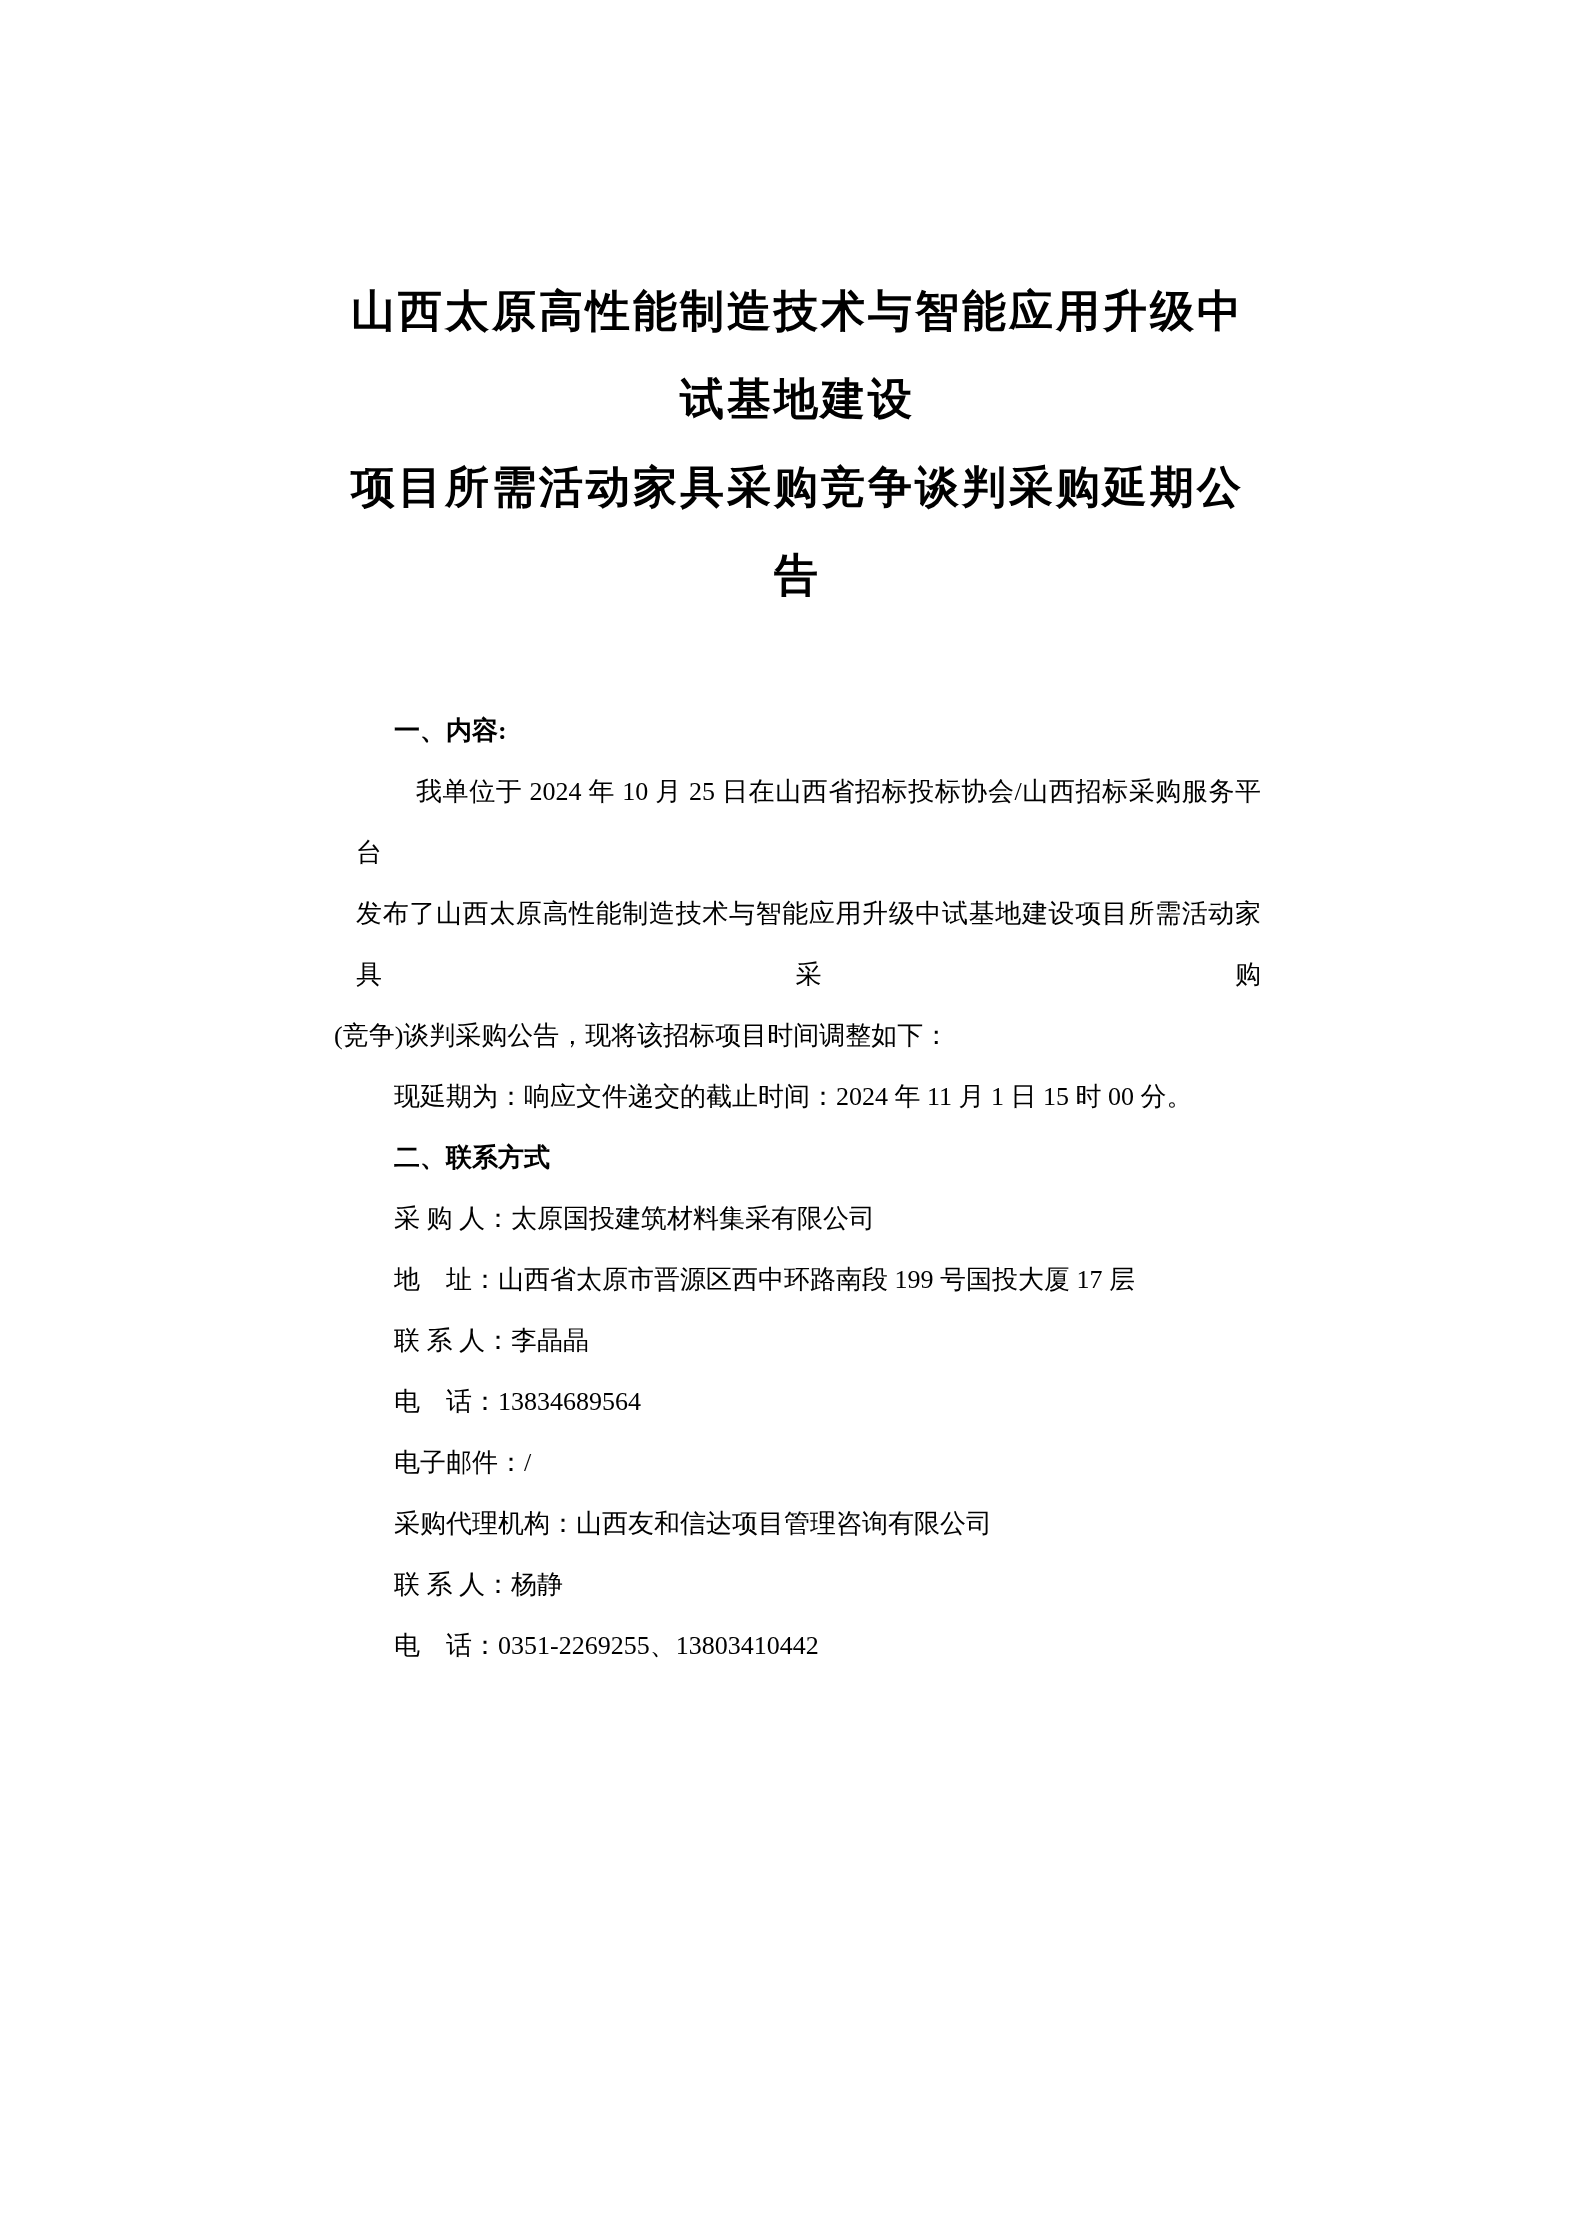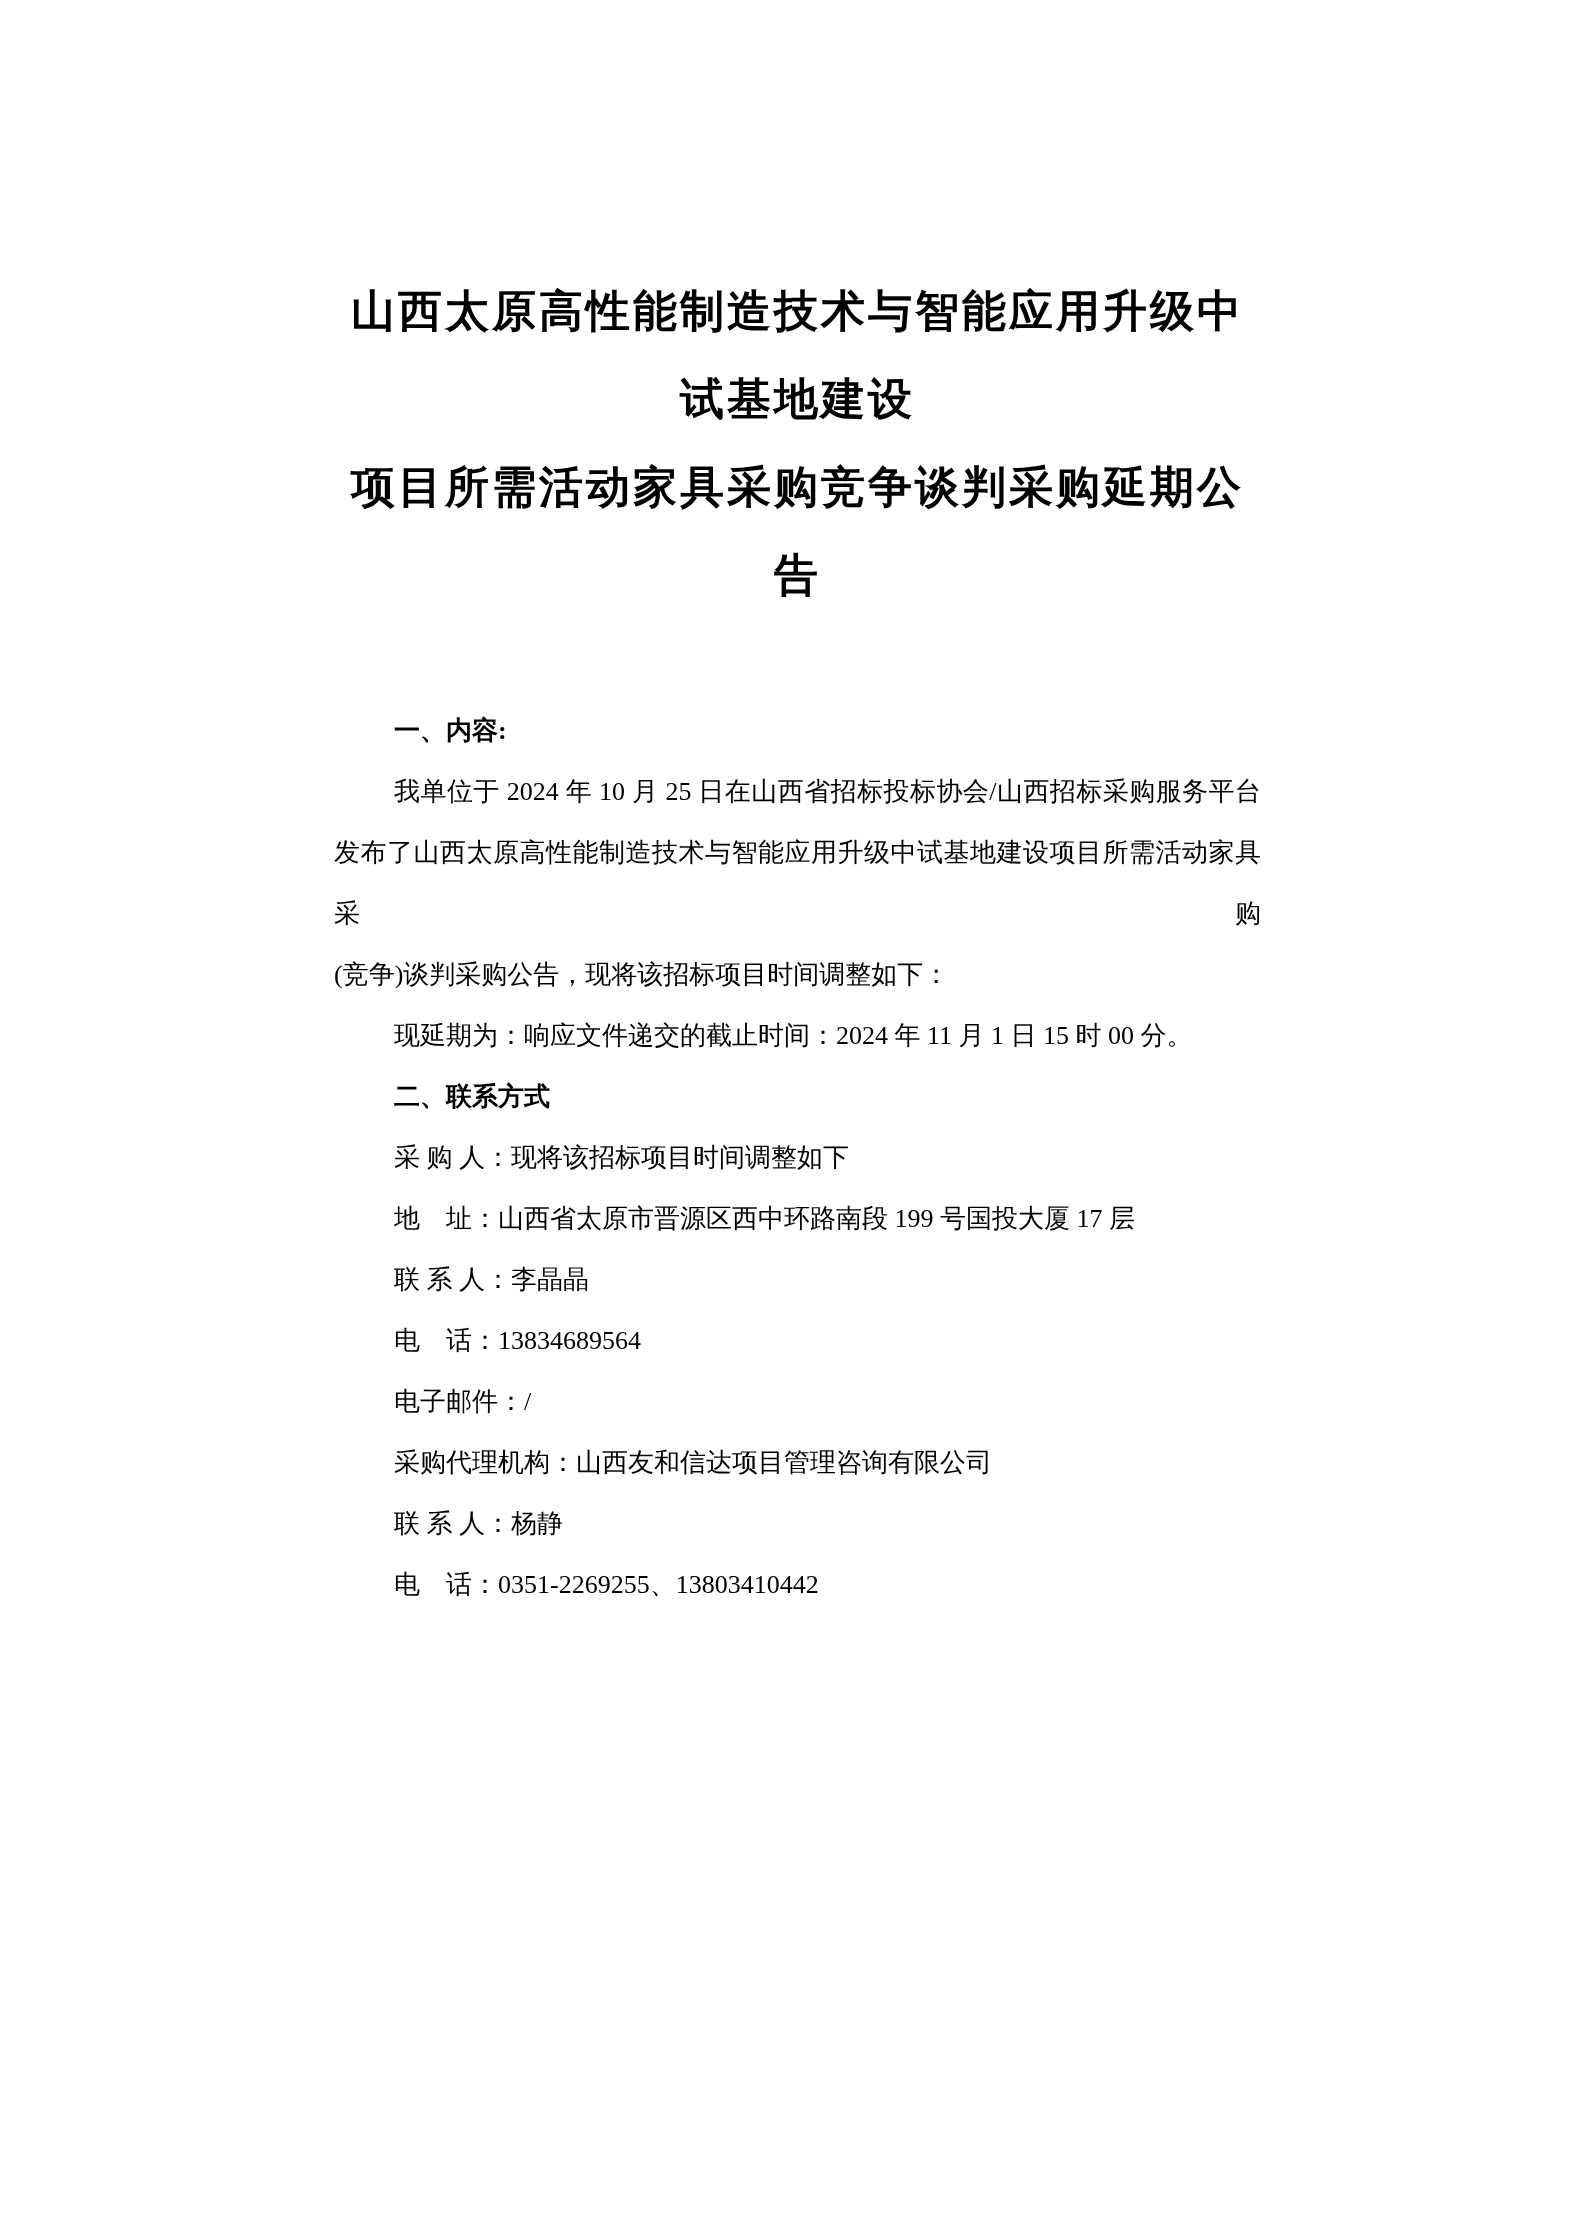--- a/index.html
+++ b/index.html
@@ -29,41 +29,41 @@
     margin-top: 80px;
     font-size: 26px;
     line-height: 61px;
   }
   .line {
     min-height: 61px;
     white-space: pre-wrap;
   }
   .indent { text-indent: 60px; }
   .bold   { font-weight: bold; }
-  .jlast  { text-align: justify; text-align-last: justify; }
+  .jlast  { text-align: justify; text-align-last: justify; margin-left: 22px; }
   .nowrap { white-space: nowrap; }
 </style>
 </head>
 <body>
 
 <div class="page">
 
   <div class="doc-title">
     <div>山西太原高性能制造技术与智能应用升级中试基地建设</div>
     <div>项目所需活动家具采购竞争谈判采购延期公告</div>
   </div>
 
   <div class="doc-body">
     <div class="line indent bold">一、内容:</div>
     <div class="line indent jlast">我单位于 2024 年 10 月 25 日在山西省招标投标协会/山西招标采购服务平台</div>
     <div class="line jlast">发布了山西太原高性能制造技术与智能应用升级中试基地建设项目所需活动家具采购</div>
     <div class="line">(竞争)谈判采购公告，现将该招标项目时间调整如下：</div>
     <div class="line indent">现延期为：响应文件递交的截止时间：2024 年 11 月 1 日 15 时 00 分。</div>
     <div class="line indent bold">二、联系方式</div>
-    <div class="line indent">采 购 人：现将该招标项目时间调整如下</div>
+    <div class="line indent">采 购 人：太原国投建筑材料集采有限公司</div>
     <div class="line indent">地　址：山西省太原市晋源区西中环路南段 199 号国投大厦 17 层</div>
     <div class="line indent">联 系 人：李晶晶</div>
     <div class="line indent">电　话：13834689564</div>
     <div class="line indent">电子邮件：/</div>
     <div class="line indent">采购代理机构：山西友和信达项目管理咨询有限公司</div>
     <div class="line indent">联 系 人：杨静</div>
     <div class="line indent">电　话：0351-2269255、13803410442</div>
   </div>
 
 </div>

